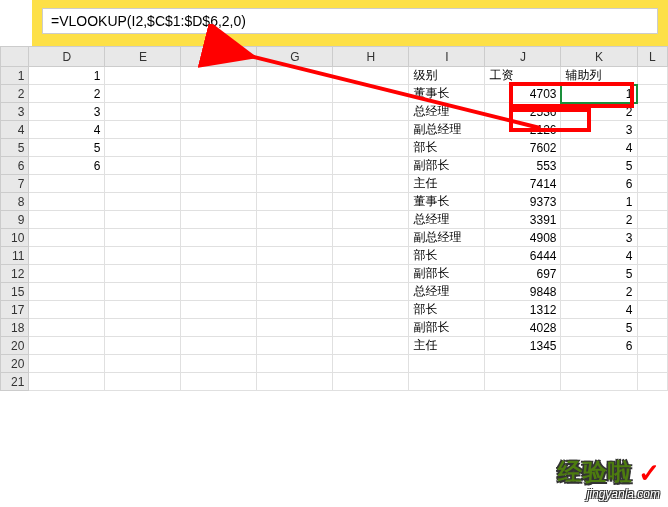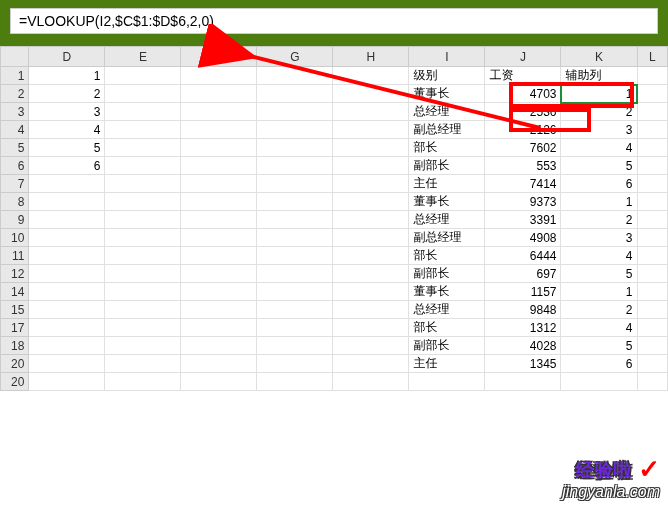--- a/index.html
+++ b/index.html
@@ -1,18 +1,18 @@
 <!DOCTYPE html>
 <html><head>
   <meta charset="utf-8">
   <style>
     * { margin: 0; padding: 0; box-sizing: border-box; }
     body { font-family: Arial, "Microsoft YaHei", sans-serif; font-size: 12px; background: #fff; position: relative; width: 668px; height: 507px; overflow: hidden; }
     
-    .formula-bar-area { background: #4d7c0f; padding: 8px 0 12px 0; }
+    .formula-bar-area { background: #fde047; padding: 8px 0 12px 0; margin-left: 32px; }
     .formula-bar { margin: 0 10px; background: #fff; border: 1px solid #ccc; padding: 4px 8px; font-size: 14px; font-family: Arial, sans-serif; color: #000; }
     
     .sheet-container { position: relative; }
     
     table.sheet { border-collapse: collapse; width: 100%; table-layout: fixed; }
     table.sheet th { background: #e8e8e8; border: 1px solid #ccc; font-weight: normal; font-size: 12px; color: #333; height: 20px; text-align: center; }
     table.sheet th.rowhead { width: 28px; text-align: right; padding-right: 4px; background: #e8e8e8; }
     table.sheet td { border: 1px solid #e0e0e0; height: 18px; padding: 0 4px; font-size: 12px; color: #000; }
     table.sheet td.rowhead { background: #e8e8e8; border: 1px solid #ccc; text-align: right; padding-right: 4px; font-size: 12px; color: #333; width: 28px; }
     table.sheet td.num { text-align: right; }
@@ -29,23 +29,23 @@
     .col-L { width: 30px; }
     
     .arrow-svg { position: absolute; top: 24px; left: 0; pointer-events: none; }
     
     .red-box1 { position: absolute; border: 4px solid #ff0000; pointer-events: none; }
     .red-box2 { position: absolute; border: 4px solid #ff0000; pointer-events: none; }
     
     .selected-cell { outline: 2px solid #1a8f3b; outline-offset: -1px; }
     
     .watermark { position: absolute; right: 8px; bottom: 6px; text-align: right; }
-    .watermark .main { font-size: 18px; font-weight: bold; color: #6d28d9; text-shadow: -1.5px -1.5px 0 #333, 1.5px -1.5px 0 #333, -1.5px 1.5px 0 #333, 1.5px 1.5px 0 #333; letter-spacing: 1px; display: inline-block; }
+    .watermark .main { font-size: 24px; font-weight: bold; color: #4d7c0f; text-shadow: -1.5px -1.5px 0 #333, 1.5px -1.5px 0 #333, -1.5px 1.5px 0 #333, 1.5px 1.5px 0 #333; letter-spacing: 1px; display: inline-block; }
     .watermark .check { color: #ff0000; font-size: 26px; font-weight: bold; display: inline-block; margin-left: 2px; vertical-align: -2px; text-shadow: none; }
-    .watermark .sub { font-size: 16px; font-style: italic; color: #fff; text-shadow: -1px -1px 0 #333, 1px -1px 0 #333, -1px 1px 0 #333, 1px 1px 0 #333; margin-top: -2px; }
+    .watermark .sub { font-size: 12px; font-style: italic; color: #fff; text-shadow: -1px -1px 0 #333, 1px -1px 0 #333, -1px 1px 0 #333, 1px 1px 0 #333; margin-top: -2px; }
   </style>
 </head>
 <body>
 
 <div class="formula-bar-area">
   <div class="formula-bar">=VLOOKUP(I2,$C$1:$D$6,2,0)</div>
 </div>
 
 <div class="sheet-container">
   <table class="sheet">
@@ -202,32 +202,20 @@
           <td></td>
           <td></td>
           <td></td>
           <td></td>
           <td class="txt">副部长</td>
           <td class="num">697</td>
           <td class="num">5</td>
           <td></td>
         </tr>
         <tr>
-          <td class="rowhead">14</td>
-          <td class="num"></td>
-          <td></td>
-          <td></td>
-          <td></td>
-          <td></td>
-          <td class="txt">董事长</td>
-          <td class="num">1157</td>
-          <td class="num">1</td>
-          <td></td>
-        </tr>
-        <tr>
           <td class="rowhead">15</td>
           <td class="num"></td>
           <td></td>
           <td></td>
           <td></td>
           <td></td>
           <td class="txt">总经理</td>
           <td class="num">9848</td>
           <td class="num">2</td>
           <td></td>
@@ -263,20 +251,32 @@
           <td></td>
           <td></td>
           <td></td>
           <td class="txt">主任</td>
           <td class="num">1345</td>
           <td class="num">6</td>
           <td></td>
         </tr>
         <tr>
           <td class="rowhead">20</td>
+          <td class="num"></td>
+          <td></td>
+          <td></td>
+          <td></td>
+          <td></td>
+          <td class="txt"></td>
+          <td class="num"></td>
+          <td class="num"></td>
+          <td></td>
+        </tr>
+        <tr>
+          <td class="rowhead">21</td>
           <td class="num"></td>
           <td></td>
           <td></td>
           <td></td>
           <td></td>
           <td class="txt"></td>
           <td class="num"></td>
           <td class="num"></td>
           <td></td>
         </tr>

